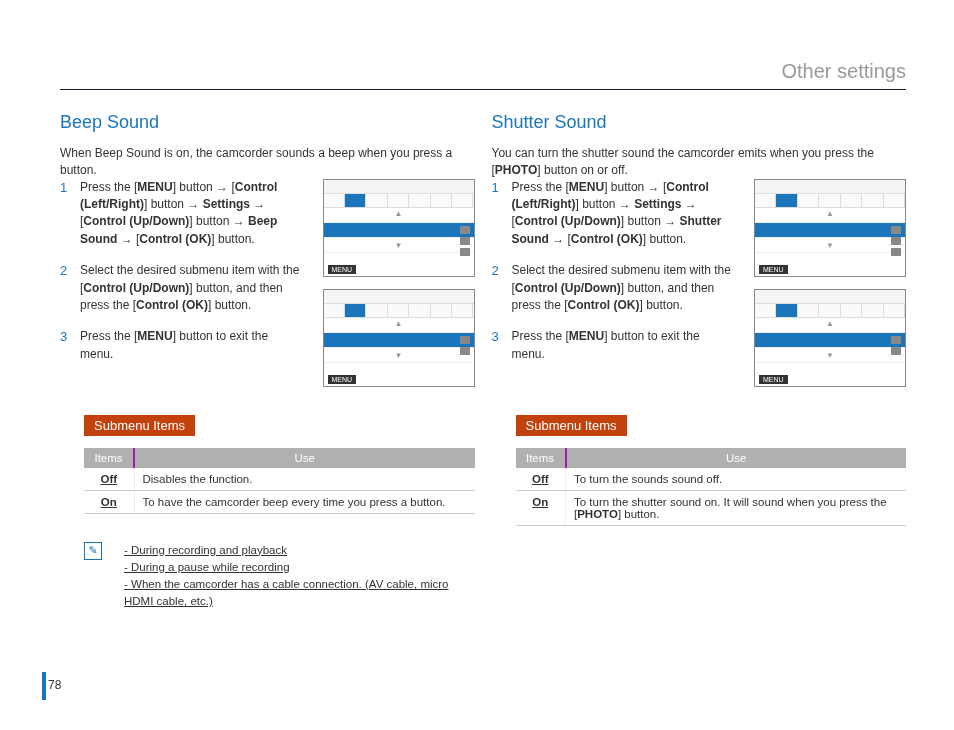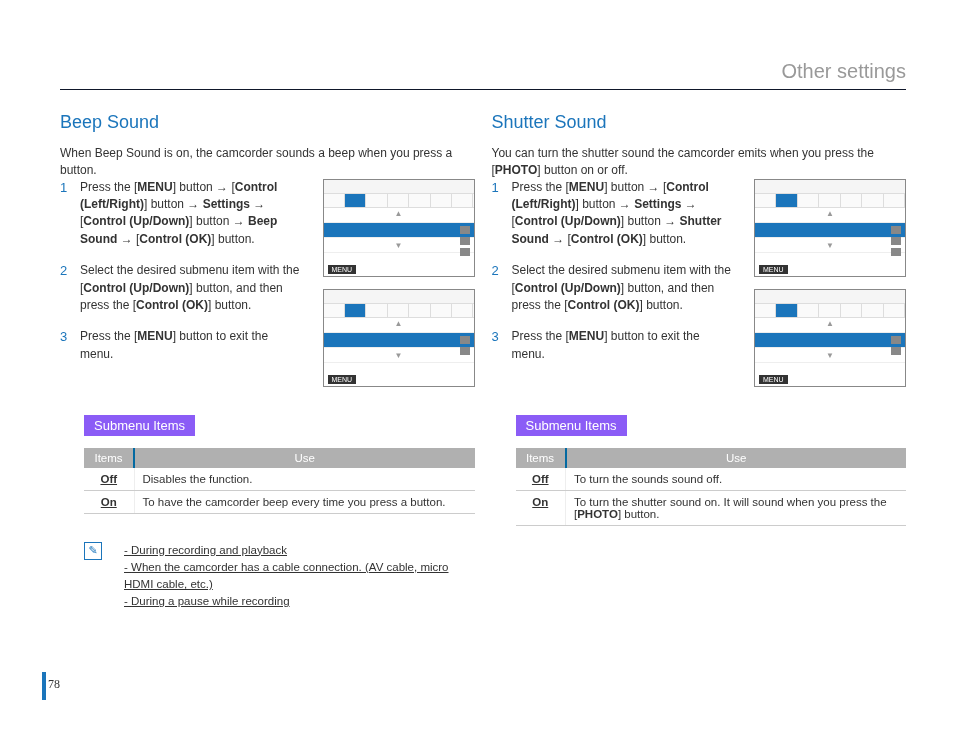--- a/index.html
+++ b/index.html
@@ -114,38 +114,38 @@
     font-size:8px; color:#999;
   }
   .screen .arrowup{top:1px;}
   .screen .arrowdn{bottom:12px;}
   .screen .menulabel{
     position:absolute; left:4px; bottom:2px;
     background:#333;color:#fff;font-size:7px;padding:1px 4px;
   }
   .submenu-label {
     display: inline-block;
-    background: #8b5cf6;
+    background: #c2410c;
     color: #fff;
     padding: 3px 10px;
     font-size: 13px;
     margin: 8px 0 12px 24px;
   }
   table.submenu {
     width: calc(100% - 24px);
     margin-left: 24px;
     border-collapse: collapse;
     font-size: 11.5px;
   }
   table.submenu th {
     background: #b0b0b0;
     color: #fff;
     font-weight: 400;
     padding: 4px 8px;
-    border-right: 2px solid #0369a1;
+    border-right: 2px solid #a21caf;
     text-align: center;
   }
   table.submenu th:last-child{border-right:none;}
   table.submenu td {
     border-bottom: 1px solid #ccc;
     padding: 5px 8px;
     vertical-align: top;
   }
   table.submenu td:first-child {
     text-align: center;
@@ -171,21 +171,20 @@
   }
   .note ul { list-style: none; padding-left: 0; }
   .note ul li::before { content: "- "; }
   .note ul li { padding-left: 12px; text-decoration: underline; }
   .page-number {
     position: absolute;
     left: 48px;
     bottom: 38px;
     font-size: 12px;
     color: #333;
-    font-family: Liberation Serif, serif;
   }
   .page-accent {
     position: absolute;
     left: 42px;
     bottom: 30px;
     width: 4px;
     height: 28px;
     background: #1b75bb;
   }
 </style>
@@ -287,22 +286,22 @@
             <td>To have the camcorder beep every time you press a button.</td>
           </tr>
         </tbody>
       </table>
 
       <div class="note">
         <div class="note-icon">✎</div>
         <div>
           <ul>
             <li>During recording and playback</li>
+            <li>During a pause while recording</li>
             <li>When the camcorder has a cable connection. (AV cable, micro HDMI cable, etc.)</li>
-            <li>During a pause while recording</li>
           </ul>
         </div>
       </div>
     </div>
 
     <div class="col">
       <div class="section-title">Shutter Sound</div>
       <p class="intro">You can turn the shutter sound the camcorder emits when you press the [<b>PHOTO</b>] button on or off.</p>
 
       <div class="step-block">

